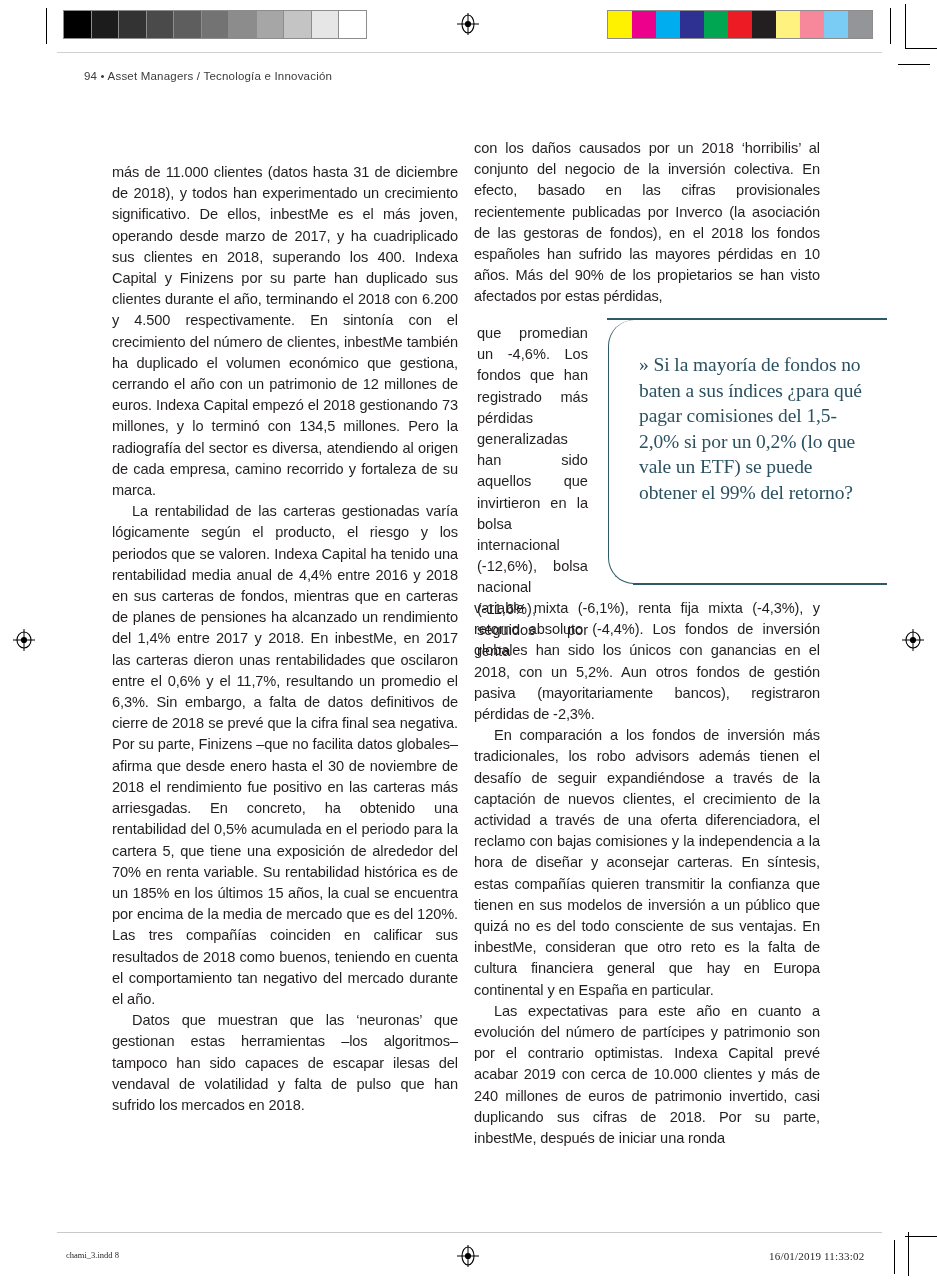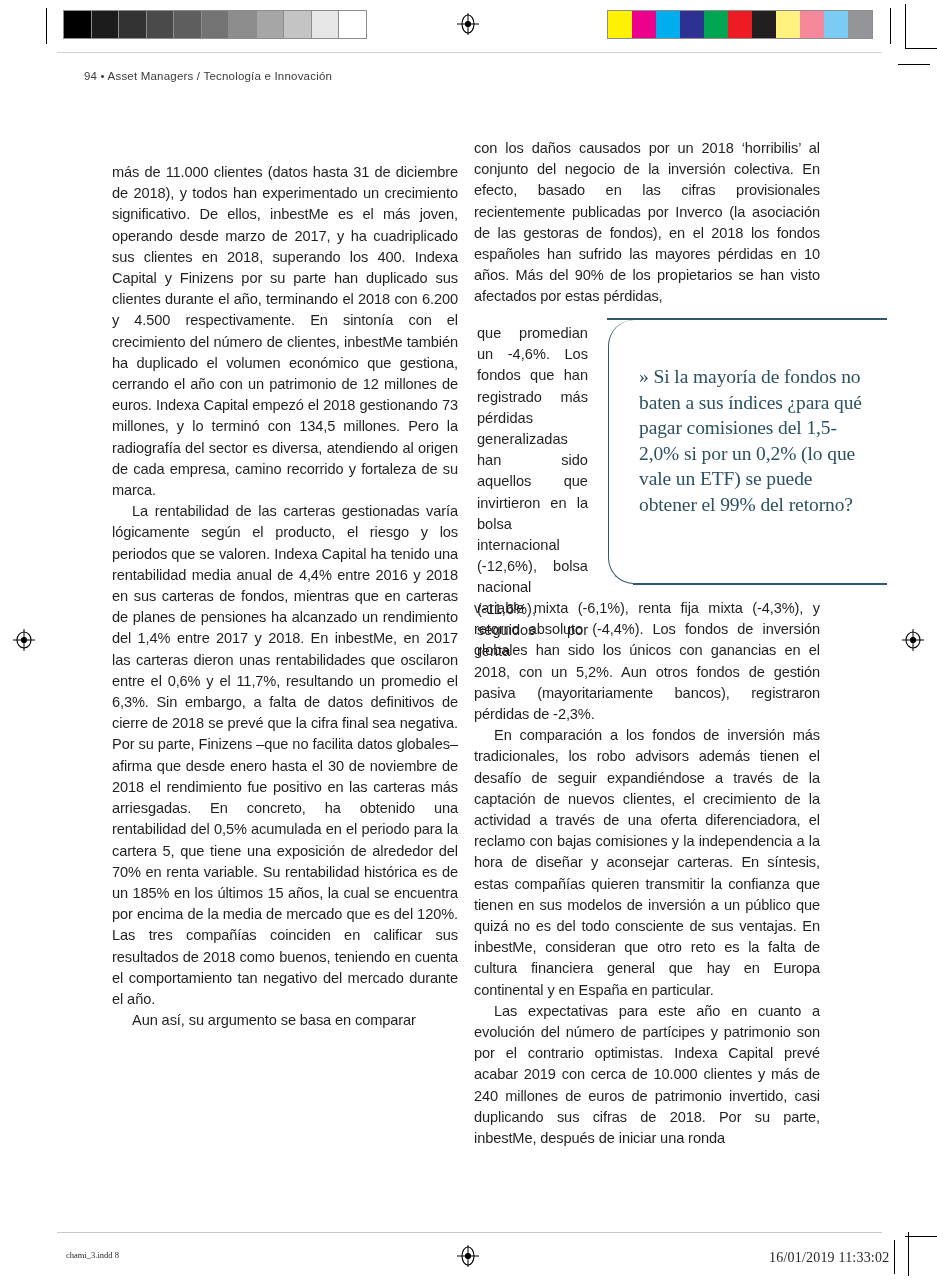--- a/index.html
+++ b/index.html
@@ -48,32 +48,32 @@
             border:1.6px solid #2e5968;border-right:none;border-top:none;
             border-top-left-radius:26px;border-bottom-left-radius:26px;
             background:#ffffff;}
   .quotebox::before{content:"";position:absolute;left:-1.6px;top:-1.6px;
             width:150px;height:1.6px;background:#2e5968;
             transform-origin:left;}
   .quotebox .topline{position:absolute;left:24px;top:-1.6px;right:-1px;
             height:1.6px;background:#2e5968;}
   .quotebox .botline{position:absolute;left:24px;bottom:-1.6px;right:-1px;
             height:1.6px;background:#2e5968;}
-  .quotetext{position:absolute;left:30px;top:44px;width:228px;
+  .quotetext{position:absolute;left:30px;top:32px;width:228px;
              font-family:"Liberation Serif",serif;
              font-size:19.5px;line-height:25.6px;color:#2b5160;
              font-weight:400;letter-spacing:-0.1px;}
   .quotetext .gg{letter-spacing:0;}
 
   
   .footrule{position:absolute;left:57px;top:1232px;width:825px;height:1px;
             background:#c9c9c9;}
   .footleft{position:absolute;left:66px;top:1250px;font-size:8.5px;
             font-family:"Liberation Serif",serif;color:#231f20;}
-  .footright{position:absolute;left:769px;top:1250px;font-size:14px;
+  .footright{position:absolute;left:769px;top:1250px;font-size:11px;
              font-family:"Liberation Serif",serif;color:#231f20;
              letter-spacing:.2px;}
   .toprule{position:absolute;left:57px;top:52px;width:825px;height:1px;
            background:#d2d2d2;}
   .sidebar-l{position:absolute;left:46px;top:8px;width:1px;height:36px;background:#000;}
   .sidebar-r{position:absolute;left:890px;top:8px;width:1px;height:36px;background:#000;}
 </style>
 </head>
 <body>
 
@@ -147,21 +147,21 @@
   </svg>
 </div>
 
 <div class="toprule"></div>
 
 <div class="pageheader">94 • Asset Managers / Tecnología e Innovación</div>
 
 <div class="col" id="col-left">
     <p>más de 11.000 clientes (datos hasta 31 de diciembre de 2018), y todos han experimentado un crecimiento significativo. De ellos, inbestMe es el más joven, operando desde marzo de 2017, y ha cuadriplicado sus clientes en 2018, superando los 400. Indexa Capital y Finizens por su parte han duplicado sus clientes durante el año, terminando el 2018 con 6.200 y 4.500 respectivamente. En sintonía con el crecimiento del número de clientes, inbestMe también ha duplicado el volumen económico que gestiona, cerrando el año con un patrimonio de 12 millones de euros. Indexa Capital empezó el 2018 gestionando 73 millones, y lo terminó con 134,5 millones. Pero la radiografía del sector es diversa, atendiendo al origen de cada empresa, camino recorrido y fortaleza de su marca.</p>
     <p class="ind">La rentabilidad de las carteras gestionadas varía lógicamente según el producto, el riesgo y los periodos que se valoren. Indexa Capital ha tenido una rentabilidad media anual de 4,4% entre 2016 y 2018 en sus carteras de fondos, mientras que en carteras de planes de pensiones ha alcanzado un rendimiento del 1,4% entre 2017 y 2018. En inbestMe, en 2017 las carteras dieron unas rentabilidades que oscilaron entre el 0,6% y el 11,7%, resultando un promedio el 6,3%. Sin embargo, a falta de datos definitivos de cierre de 2018 se prevé que la cifra final sea negativa. Por su parte, Finizens –que no facilita datos globales– afirma que desde enero hasta el 30 de noviembre de 2018 el rendimiento fue positivo en las carteras más arriesgadas. En concreto, ha obtenido una rentabilidad del 0,5% acumulada en el periodo para la cartera 5, que tiene una exposición de alrededor del 70% en renta variable. Su rentabilidad histórica es de un 185% en los últimos 15 años, la cual se encuentra por encima de la media de mercado que es del 120%. Las tres compañías coinciden en calificar sus resultados de 2018 como buenos, teniendo en cuenta el comportamiento tan negativo del mercado durante el año.</p>
-    <p class="ind">Aun así, su argumento se basa en comparar</p>
+    <p class="ind">Datos que muestran que las ‘neuronas’ que gestionan estas herramientas –los algoritmos– tampoco han sido capaces de escapar ilesas del vendaval de volatilidad y falta de pulso que han sufrido los mercados en 2018.</p>
   </div>
 <div class="col" id="col-right-top">
     <p>con los daños causados por un 2018 ‘horribilis’ al conjunto del negocio de la inversión colectiva. En efecto, basado en las cifras provisionales recientemente publicadas por Inverco (la asociación de las gestoras de fondos), en el 2018 los fondos españoles han sufrido las mayores pérdidas en 10 años. Más del 90% de los propietarios se han visto afectados por estas pérdidas,</p>
   </div>
 <div id="col-right-narrow">
     <p>que promedian un -4,6%. Los fondos que han registrado más pérdidas generalizadas han sido aquellos que invirtieron en la bolsa internacional (-12,6%), bolsa nacional (-11,6%), seguidos por renta</p>
   </div>
 <div class="col" id="col-right-bottom">
     <p>variable mixta (-6,1%), renta fija mixta (-4,3%), y retorno absoluto (-4,4%). Los fondos de inversión globales han sido los únicos con ganancias en el 2018, con un 5,2%. Aun otros fondos de gestión pasiva (mayoritariamente bancos), registraron pérdidas de -2,3%.</p>
     <p class="ind">En comparación a los fondos de inversión más tradicionales, los robo advisors además tienen el desafío de seguir expandiéndose a través de la captación de nuevos clientes, el crecimiento de la actividad a través de una oferta diferenciadora, el reclamo con bajas comisiones y la independencia a la hora de diseñar y aconsejar carteras. En síntesis, estas compañías quieren transmitir la confianza que tienen en sus modelos de inversión a un público que quizá no es del todo consciente de sus ventajas. En inbestMe, consideran que otro reto es la falta de cultura financiera general que hay en Europa continental y en España en particular.</p>

